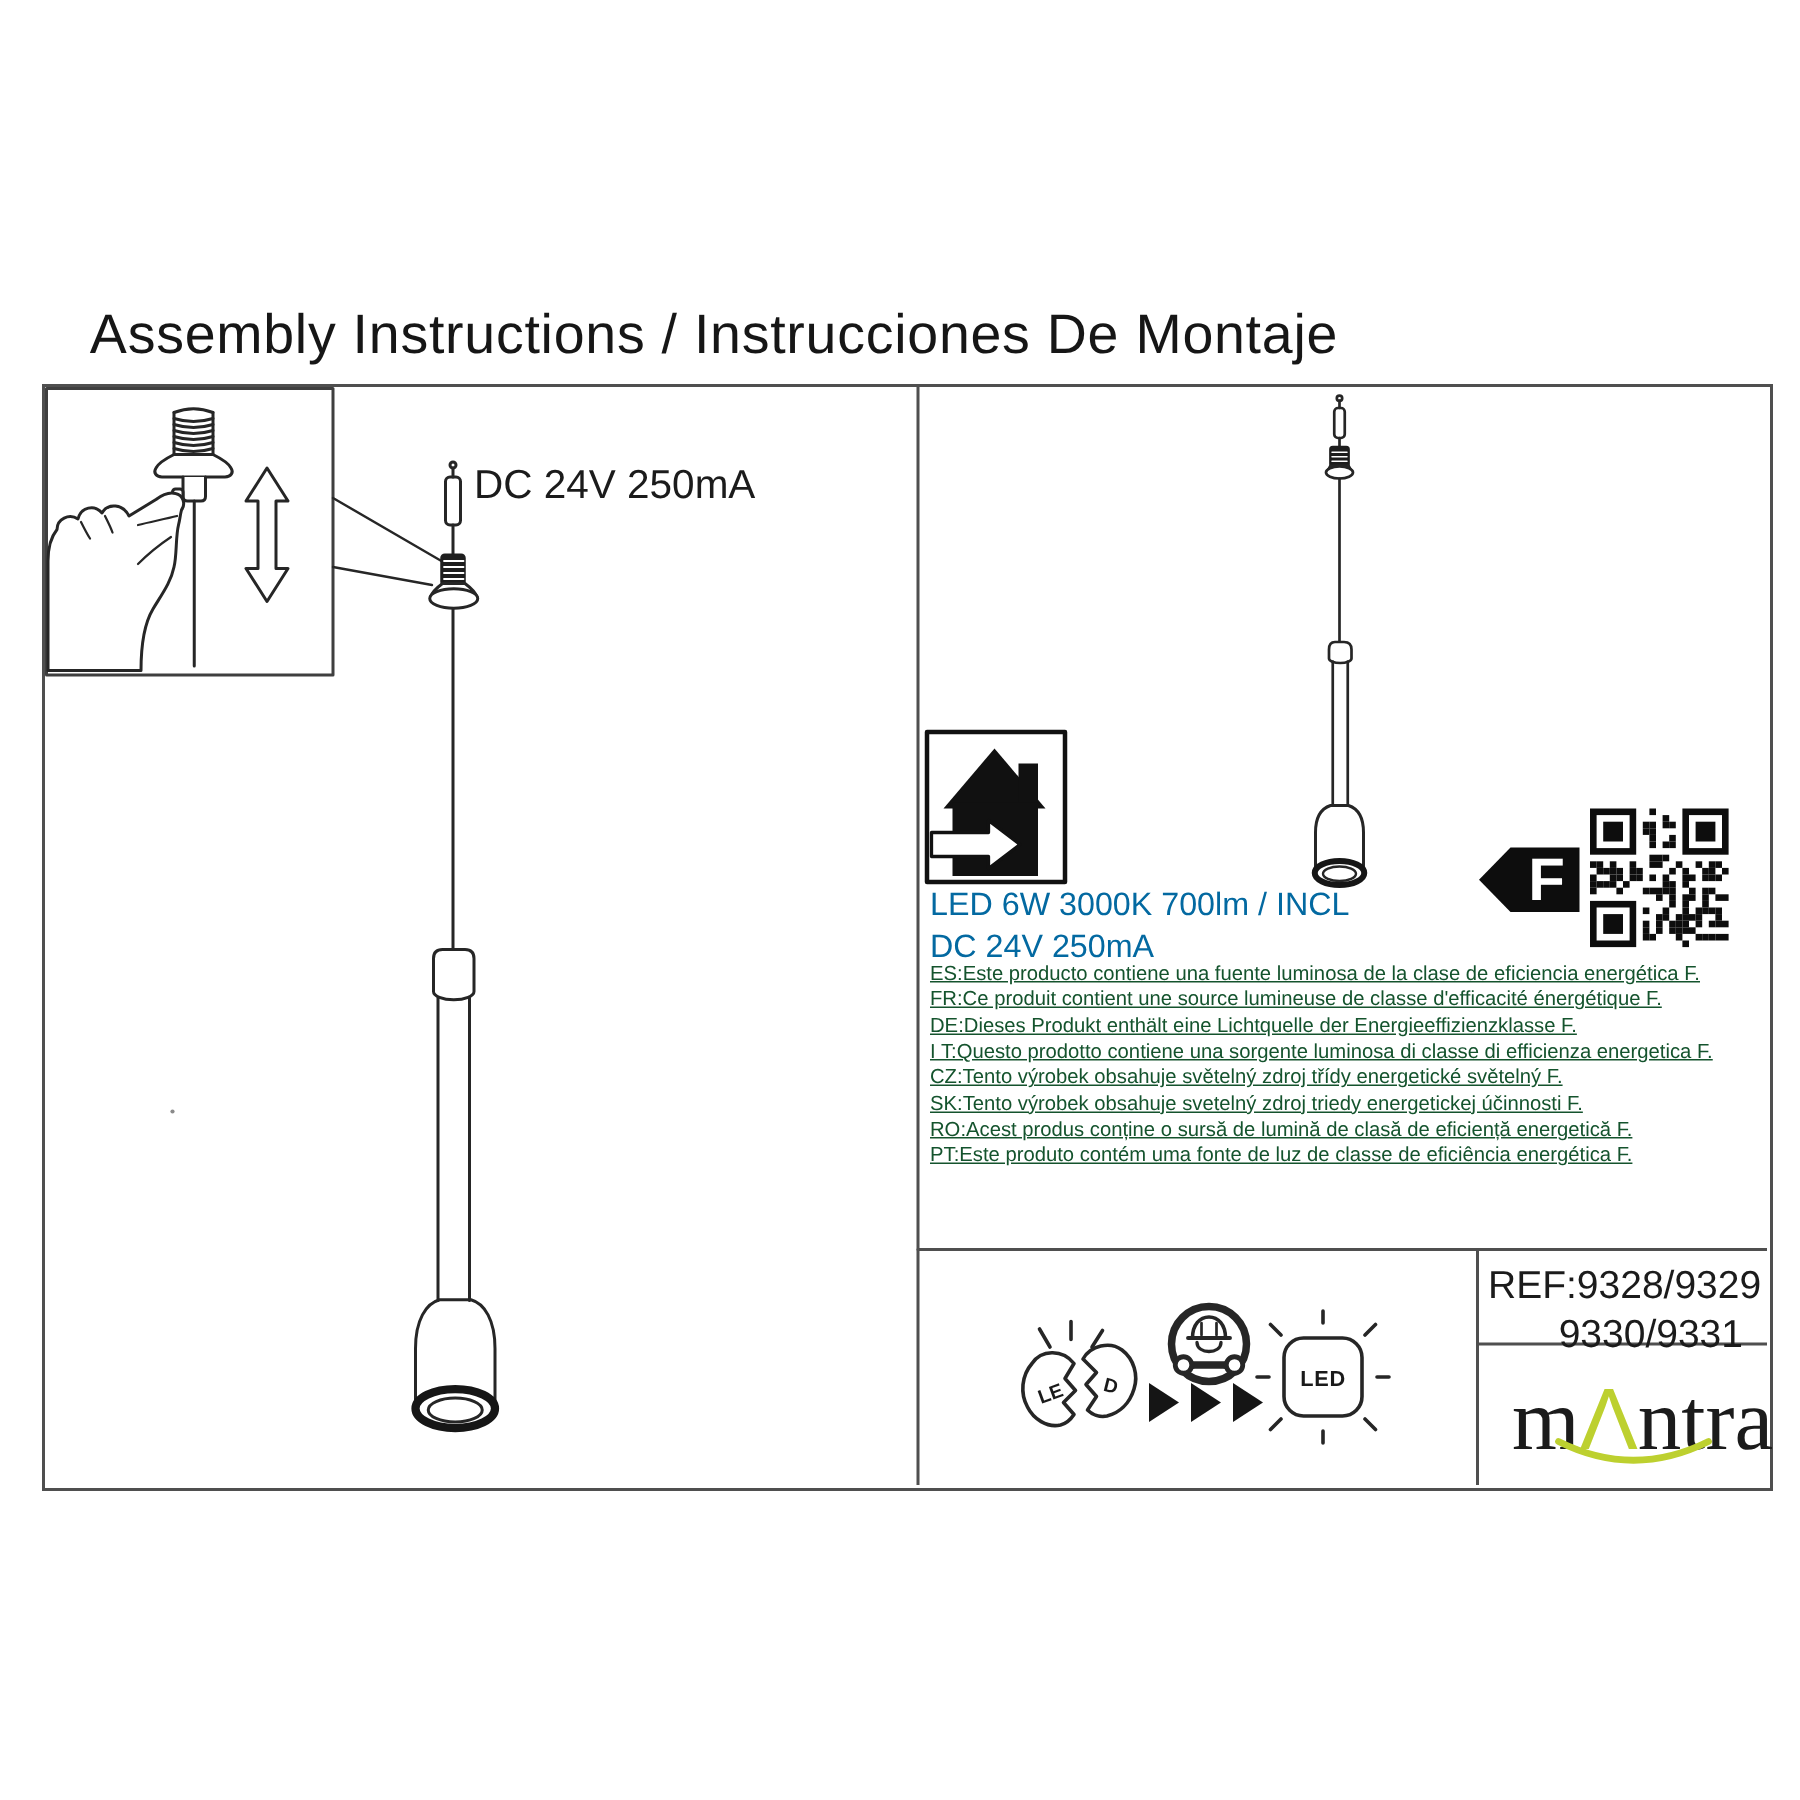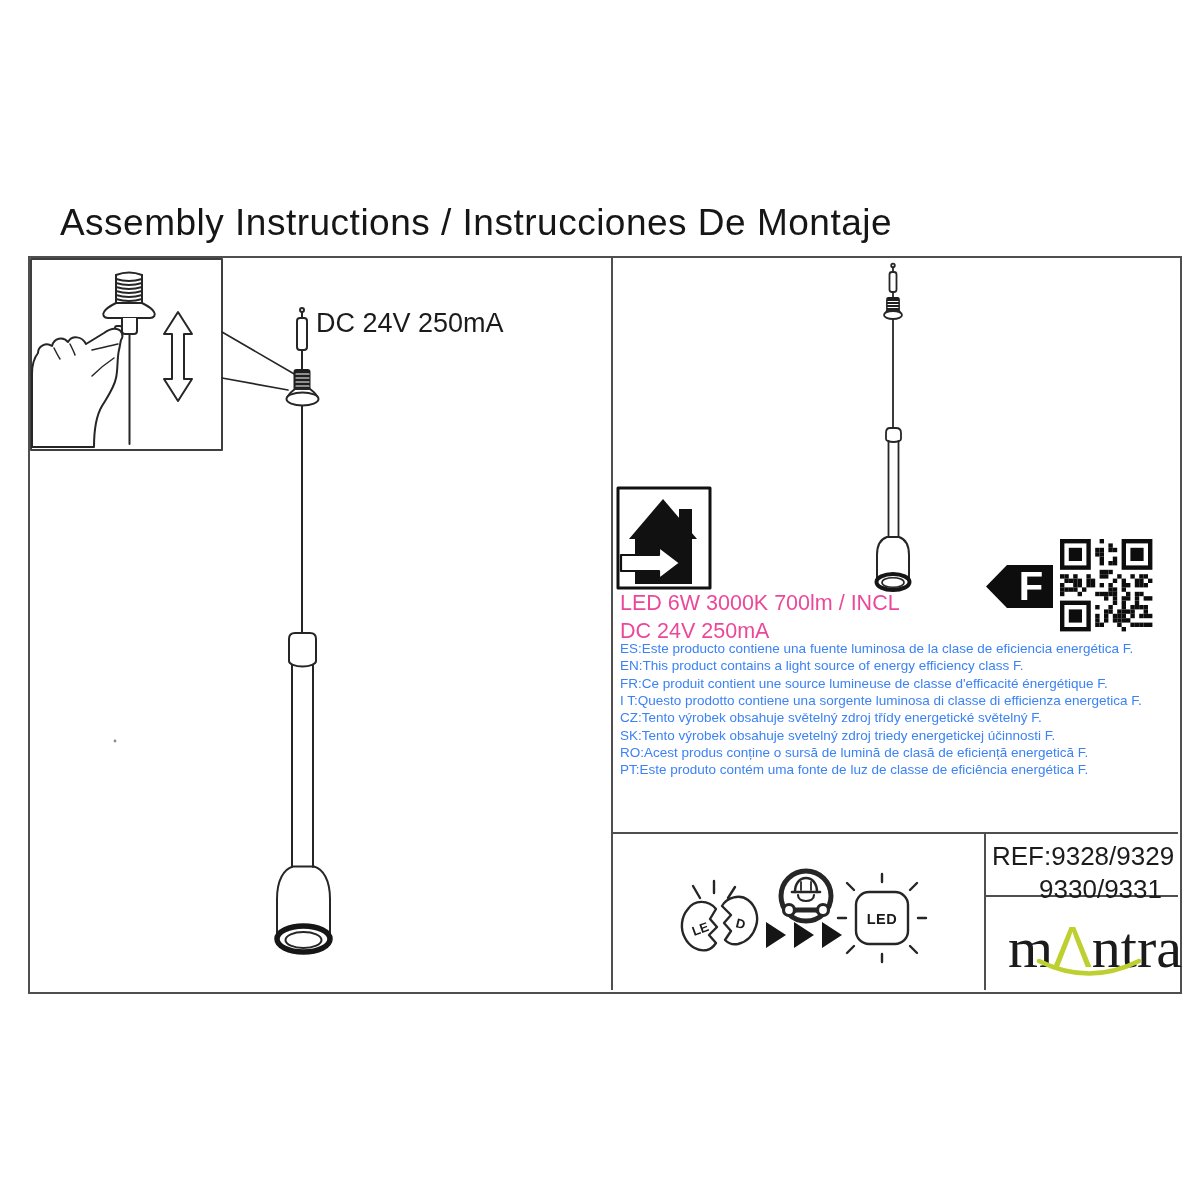--- a/index.html
+++ b/index.html
@@ -2,22 +2,22 @@
 <html style="--accent-green: #bdd02f; --ink: #1d1d1d; --frame-gray: #4f4f4f;"><head>
 <meta charset="utf-8">
 <style>
   html,body{margin:0;padding:0;background:#fff;}
   body{width:1200px;height:1200px;position:relative;font-family:"Liberation Sans",sans-serif;color:#1d1d1d;overflow:hidden;}
   .page-title{position:absolute;top:202px;left:0;width:952px;text-align:center;font-size:37px;letter-spacing:0.5px;color:#161616;}
   .main-box{position:absolute;left:28px;top:256px;width:1154px;height:738px;border:2px solid #4f4f4f;box-sizing:border-box;}
   .art{position:absolute;left:0;top:0;width:1148px;height:732px;}
   .overlay{position:absolute;white-space:nowrap;}
   .dc-label{left:286px;top:50px;font-size:27px;color:#1b1b1b;}
-  .spec-block{left:590px;top:332px;font-size:21.5px;line-height:27.5px;color:#ec4899;}
-  .ml-block{left:590px;top:382px;font-size:13.5px;line-height:17.35px;color:#3b82f6;}
+  .spec-block{left:590px;top:332px;font-size:21.5px;line-height:27.5px;color:#0369a1;}
+  .ml-block{left:590px;top:382px;font-size:13.5px;line-height:17.35px;color:#14532d;text-decoration:underline;}
   .ref-block{left:962px;top:582px;width:170px;text-align:right;font-size:26px;line-height:33px;color:#1b1b1b;}
   .logo-block{left:965px;top:660px;width:200px;text-align:center;font-family:"Liberation Serif",serif;font-size:58px;color:#1b1b1b;letter-spacing:0px;line-height:58px;}
   .logo-lambda{color:var(--accent-green,#bdd02f);font-family:"Liberation Sans",sans-serif;font-weight:400;}
   .logo-arc{position:absolute;left:1003px;top:700px;width:112px;height:28px;}
 </style>
 </head>
 <body>
 
 <div class="page-title">Assembly Instructions / Instrucciones De Montaje</div>
 
@@ -276,22 +276,22 @@
 
   <div class="overlay dc-label">DC 24V 250mA</div>
 
   <div class="overlay spec-block">
     <div>LED 6W 3000K 700lm / INCL</div>
     <div>DC 24V 250mA</div>
   </div>
 
   <div class="overlay ml-block">
     <div>ES:Este producto contiene una fuente luminosa de la clase de eficiencia energética F.</div>
-    <div>EN:This product contains a light source of energy efficiency class F.</div>
     <div>FR:Ce produit contient une source lumineuse de classe d'efficacité énergétique F.</div>
+    <div>DE:Dieses Produkt enthält eine Lichtquelle der Energieeffizienzklasse F.</div>
     <div>I T:Questo prodotto contiene una sorgente luminosa di classe di efficienza energetica F.</div>
     <div>CZ:Tento výrobek obsahuje světelný zdroj třídy energetické světelný F.</div>
     <div>SK:Tento výrobek obsahuje svetelný zdroj triedy energetickej účinnosti F.</div>
     <div>RO:Acest produs conține o sursă de lumină de clasă de eficiență energetică F.</div>
     <div>PT:Este produto contém uma fonte de luz de classe de eficiência energética F.</div>
   </div>
 
   <div class="overlay ref-block">
     <div>REF:9328/9329</div>
     <div>9330/9331</div>

